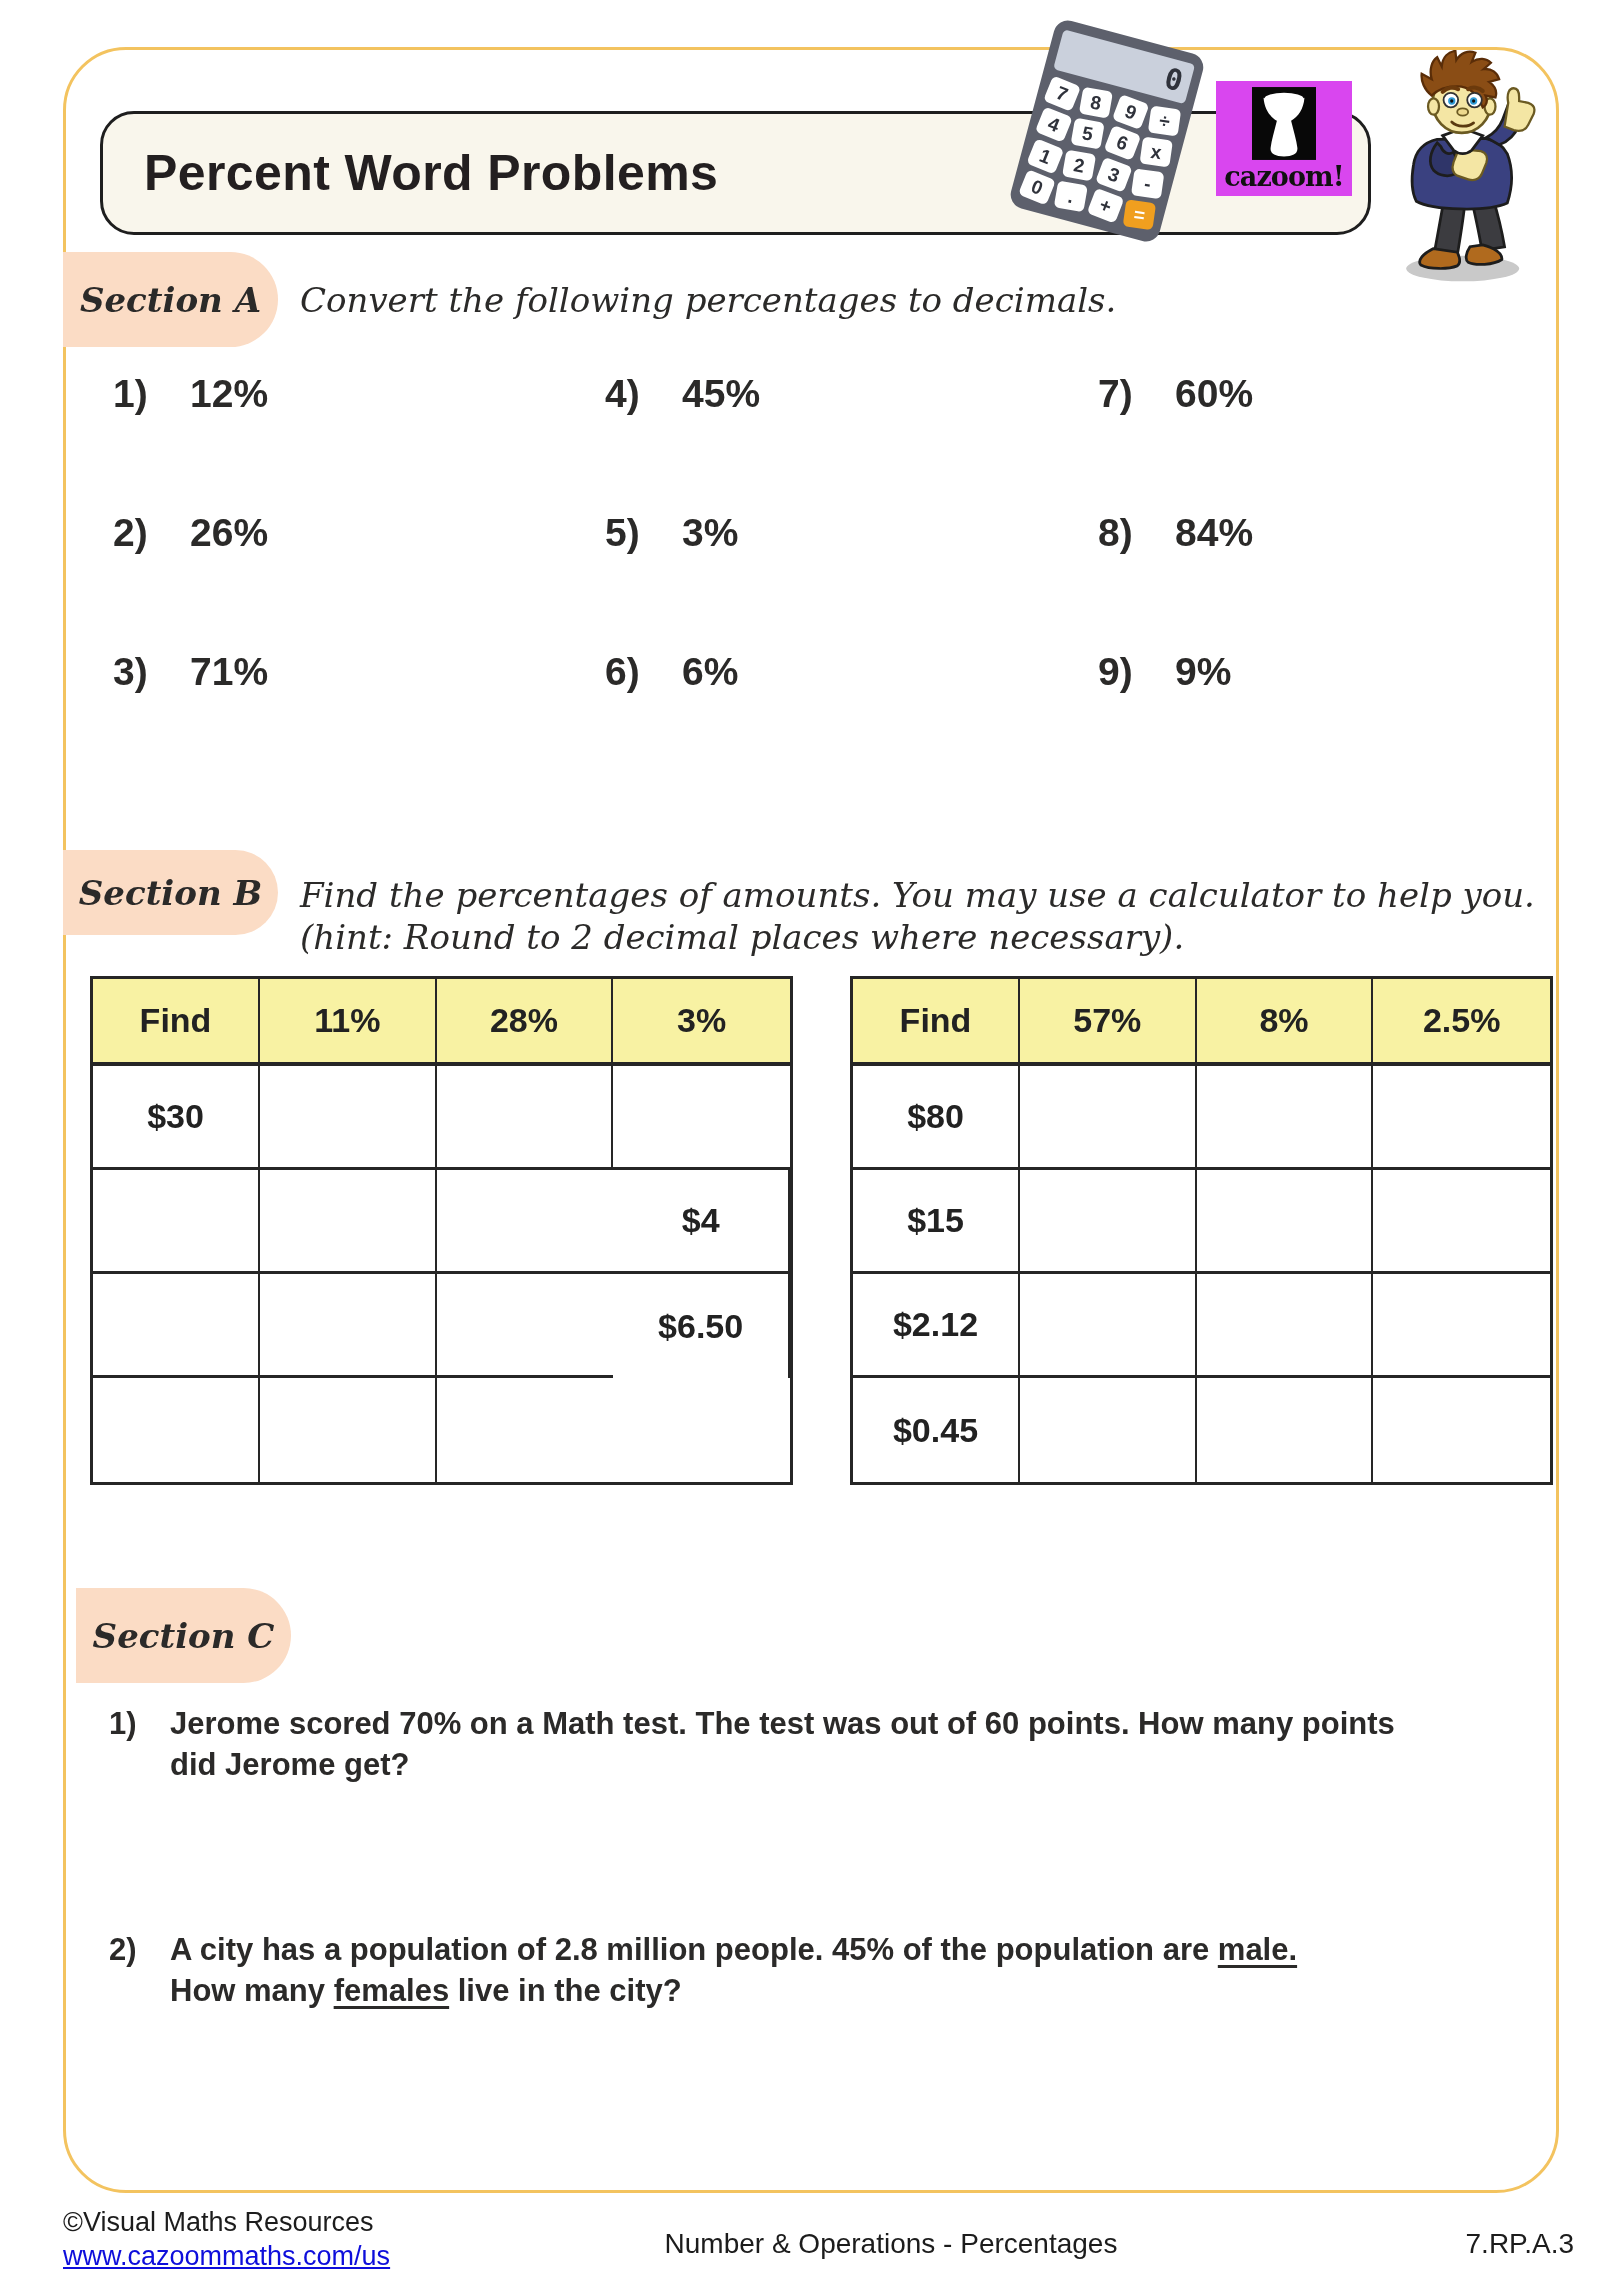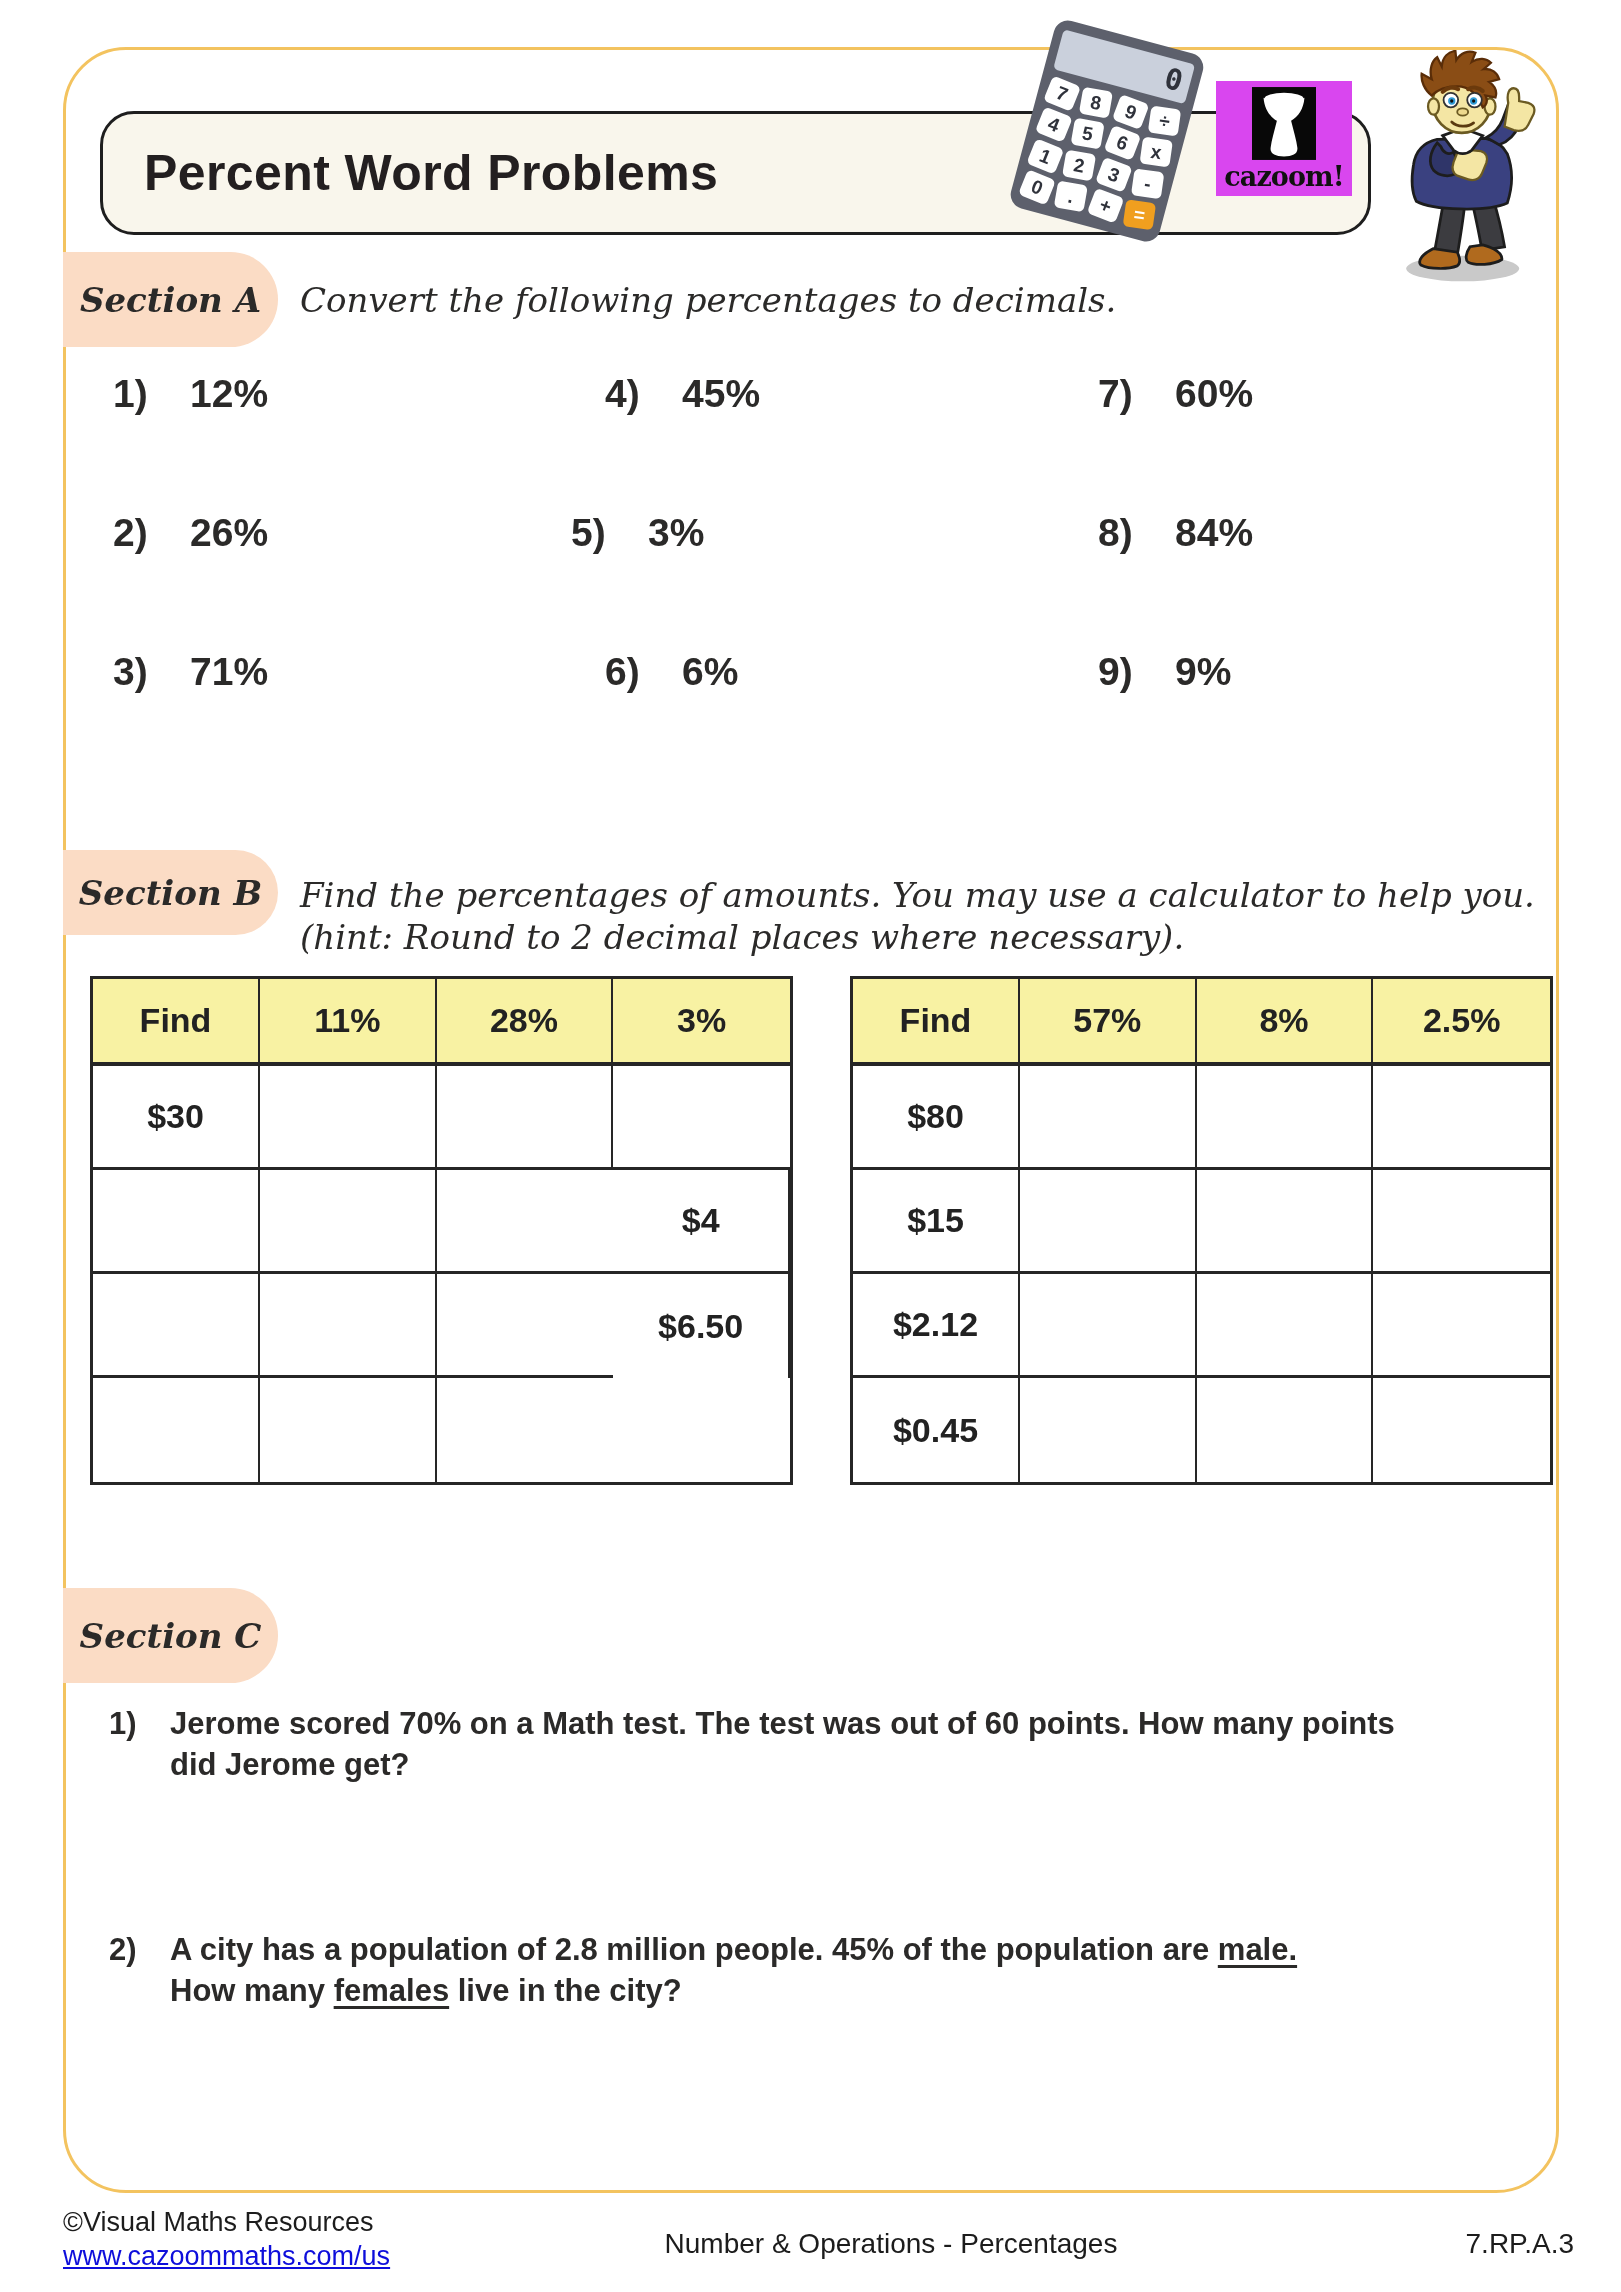--- a/index.html
+++ b/index.html
@@ -52,33 +52,33 @@
 
   
   .badge {
     position:absolute; left:63px; width:215px; background:#fbdcc5;
     border-radius:0 48px 48px 0; display:flex; align-items:center; justify-content:center;
     font-family:"DejaVu Serif", serif; font-style:italic; font-weight:bold;
     font-size:34px; color:#2b2a29; z-index:1;
   }
   .badge-a { top:252px; height:95px; }
   .badge-b { top:850px; height:85px; }
-  .badge-c { top:1588px; height:95px; }
+  .badge-c { top:1588px; height:95px;margin-left:13px; }
   .instr {
     position:absolute; left:300px; font-family:"DejaVu Serif", serif; font-style:italic;
     font-size:34px; color:#2b2a29; line-height:42px;
   }
   .instr-a { top:279px; }
   .instr-b { top:874px; }
 
   
   .prob { position:absolute; font-size:39px; font-weight:bold; color:#2b2a29; white-space:nowrap; }
   .prob .pnum { display:inline-block; width:77px; }
   .pos-r1c1 { left:113px;  top:372px; } .pos-r1c2 { left:605px;  top:372px; } .pos-r1c3 { left:1098px; top:372px; }
-  .pos-r2c1 { left:113px;  top:511px; } .pos-r2c2 { left:571px;  top:511px; } .pos-r2c3 { left:1098px; top:511px; }
+  .pos-r2c1 { left:113px;  top:511px; } .pos-r2c2 { left:605px;  top:511px; } .pos-r2c3 { left:1098px; top:511px; }
   .pos-r3c1 { left:113px;  top:650px; } .pos-r3c2 { left:605px;  top:650px; } .pos-r3c3 { left:1098px; top:650px; }
 
   
   .sb-table {
     position:absolute; top:976px; width:703px; height:509px; box-sizing:border-box;
     border:3.6px solid #262626; background:#ffffff; display:grid;
     grid-template-columns:167px 1fr 1fr 1fr; grid-template-rows:87px repeat(4,1fr);
   }
   .sb-left  { left:90px; }
   .sb-right { left:850px; }

